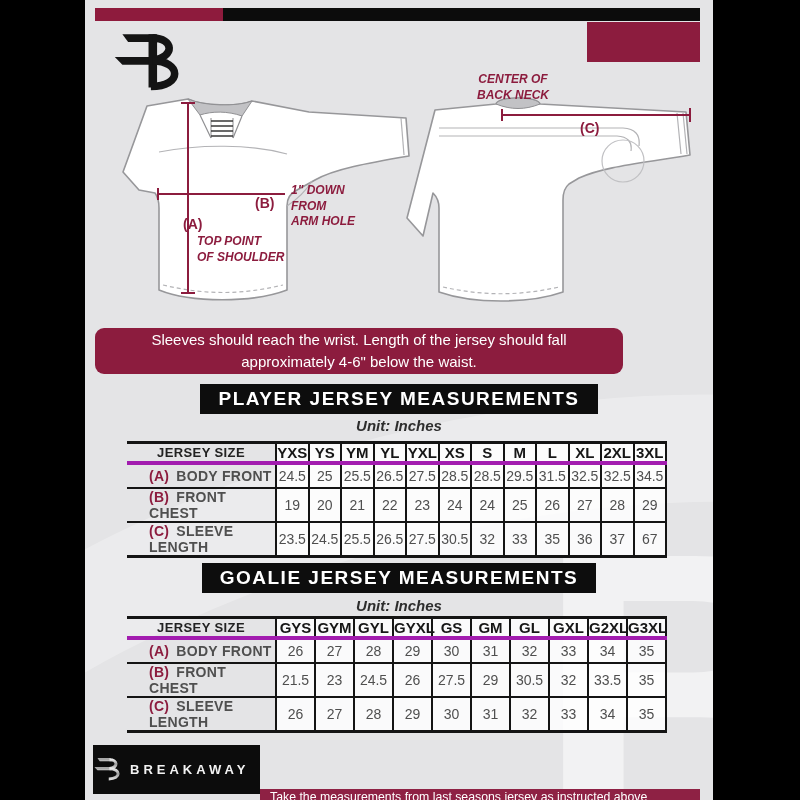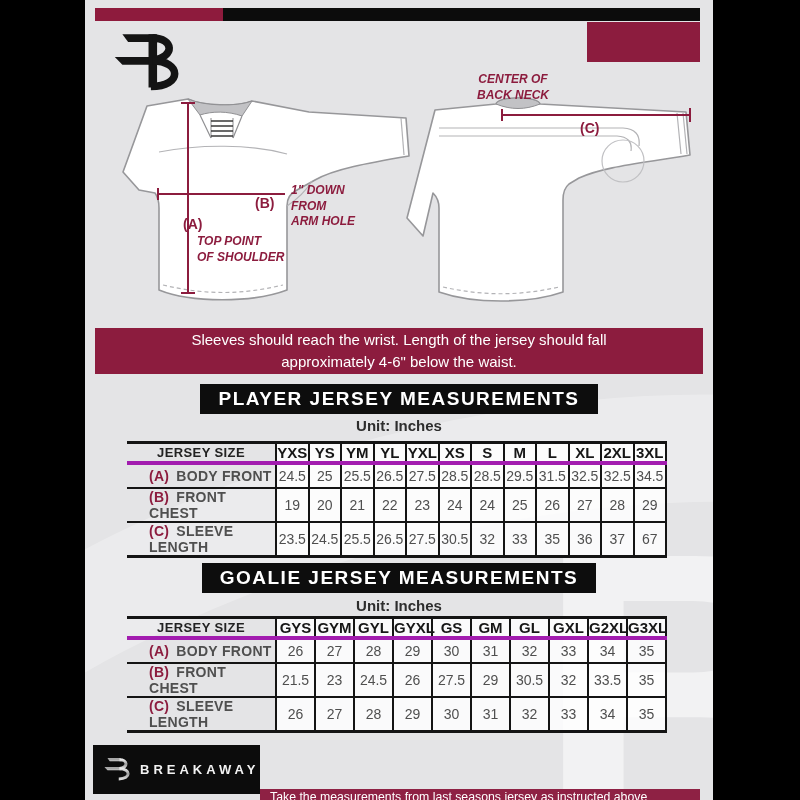--- a/index.html
+++ b/index.html
@@ -27,29 +27,29 @@
 
   
   .diagram { position:absolute; left:0; top:60px; width:540px; height:272px; z-index:1;margin-top:6px; }
   .diagram svg { position:absolute; left:0; top:0; }
   .dg-label { position:absolute; color:#8C1C3E; font-weight:bold; z-index:2; }
   .dg-key { font-size:14px; }
   .dg-cap { font-size:12px; font-style:italic; line-height:1.3; white-space:pre-line; }
   .cap-center { text-align:center; }
 
   
-  .notice { position:absolute; left:10px; top:328px; width:608px; height:46px; background:#8C1C3E;
+  .notice { position:absolute; left:10px; top:328px; width:528px; height:46px; background:#8C1C3E;
             color:#fff; display:flex; align-items:center; justify-content:center; text-align:center;
-            font-size:15px; line-height:1.5; white-space:pre-line; z-index:1; }
+            font-size:15px; line-height:1.5; white-space:pre-line; z-index:1;border-radius:9px; }
 
   
   .pill-row { position:absolute; left:0; width:628px; display:flex; justify-content:center; z-index:1; }
   .pill { background:#0D0D0D; color:#fff; border-radius:0; padding:4px 18px; font-size:19px;
           font-weight:bold; letter-spacing:1.5px; }
-  .unit { position:absolute; left:0; width:628px; text-align:center; font-size:15px; 
+  .unit { position:absolute; left:0; width:628px; text-align:center; font-size:15px; font-style:italic;
           font-weight:bold; color:#2D2D2D; z-index:1; }
 
   
   table.size-table { position:absolute; left:42px; width:540px; border-collapse:collapse;
                      table-layout:fixed; z-index:1; }
   table.size-table td { text-align:center; vertical-align:middle; font-size:14px; color:#4F4F4F; }
   table.size-table tr.hdr td { border-top:3px solid #141414; border-bottom:4px solid #a21caf;
                                height:16px; font-weight:bold; font-size:15px; color:#161616; }
   table.size-table tr:not(.hdr) td { border-bottom:2px solid #141414; height:25px; }
   table.size-table tr:last-child td { border-bottom:3px solid #141414; }
@@ -57,21 +57,21 @@
   table.size-table td:last-child { border-right:2px solid #141414; }
   table.size-table td:first-child { width:149px; background:transparent; }
   td.label-col { text-align:left !important; padding-left:22px; font-size:12.5px; font-weight:bold;
                  color:#1D1D1D; letter-spacing:0.3px; }
   td.size-hd { text-align:center !important; padding-left:0; font-size:13px !important;
                font-weight:600 !important; color:#222 !important; letter-spacing:0.4px; }
   .row-key { color:#8C1C3E; font-weight:800; margin-right:7px; }
 
   
   .footer-black { position:absolute; left:8px; top:745px; width:167px; height:49px; background:#0C0C0C;
-                  display:flex; align-items:center; padding-left:10px; gap:7px; z-index:1; }
+                  display:flex; align-items:center; gap:7px; z-index:1; }
   .brand-name { color:#F2F2F2; font-size:13px; font-weight:bold; letter-spacing:4px; }
   .footer-maroon { position:absolute; left:175px; top:745px; width:440px; height:49px; background:#8E2144;
                    color:#fff; display:flex; align-items:center; padding:0 10px; font-size:12.3px;
                    line-height:1.28; white-space:pre-line; z-index:1;margin-top:44px; }
 </style>
 </head>
 <body>
 
 <div class="page">
   <div class="content">

